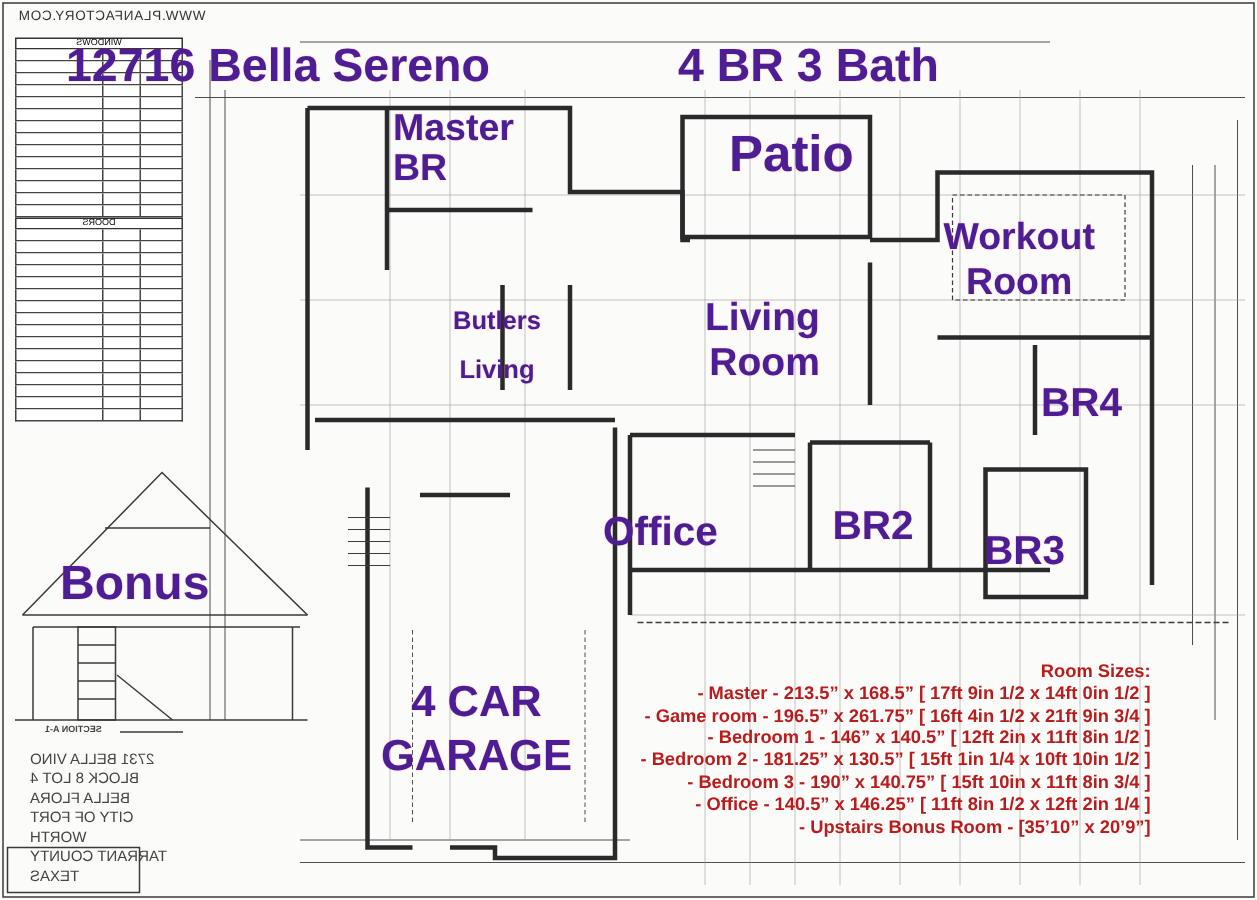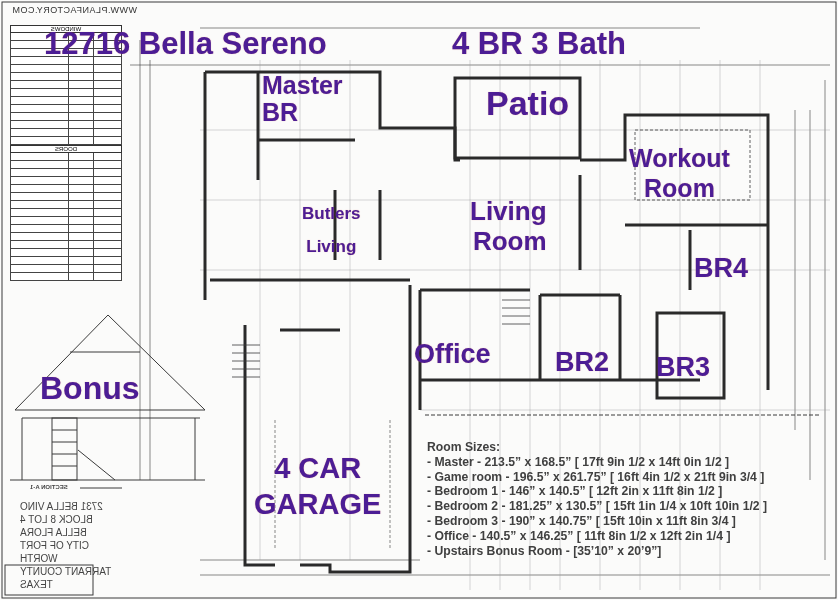--- a/index.html
+++ b/index.html
@@ -7,21 +7,21 @@
     .sheet { position:absolute; left:0; top:0; width:838px; height:600px; background:#fbfbfa; }
     svg.plan { position:absolute; left:0; top:0; }
     .lbl { position:absolute; color:#4c1d95; font-family:"Liberation Sans", sans-serif; font-weight:bold; line-height:1; white-space:nowrap; text-shadow:0 0 1px rgba(224,64,31,0.4); }
     .watermark { position:absolute; left:12px; top:5px; font-size:9px; color:#333; transform:scaleX(-1); letter-spacing:0.5px; font-family:"Liberation Sans", sans-serif; }
     .schedule { position:absolute; left:10px; top:25px; width:112px; }
     .schedule .title { font-size:6px; text-align:center; border:1px solid #333; background:#fff; transform:scaleX(-1); }
     .schedule .row { height:7px; border:1px solid #444; border-top:none; background:#fff; position:relative; }
     .schedule .row::before { content:""; position:absolute; left:57px; top:0; bottom:0; border-left:1px solid #444; }
     .schedule .row::after { content:""; position:absolute; left:82px; top:0; bottom:0; border-left:1px solid #444; }
     .info { position:absolute; left:50px; top:505px; font-size:10px; color:#444; text-align:right; transform:scaleX(-1); line-height:13px; width:70px; }
-    .room-sizes { position:absolute; left:427px; top:440px; color:#404040; font-weight:bold; font-size:12.2px; line-height:14.8px; white-space:nowrap; }
+    .room-sizes { position:absolute; left:427px; top:440px; color:#b91c1c; font-weight:bold; font-size:12.2px; line-height:14.8px; white-space:nowrap;text-align:right; }
     .room-sizes div { margin:0; }
   </style>
 </head>
 <body>
 
 <div class="sheet">
 
   <svg class="plan" width="838" height="600" viewBox="0 0 838 600">
     <g stroke="#3a3a3a" fill="none">
 
@@ -184,22 +184,22 @@
   </div>
   <div class="lbl" style="left:302px; top:197px; font-size:17px; text-align:center; line-height:33px;">
     <div>Butlers</div>
     <div>Living</div>
   </div>
   <div class="lbl" style="left:470px; top:196px; font-size:26px; text-align:right; line-height:30px;">
     <div>Living</div>
     <div>Room</div>
   </div>
   <div class="lbl" style="left:694px; top:255px; font-size:27px;">BR4</div>
-  <div class="lbl" style="left:414px; top:341px; font-size:27px;">Office</div>
-  <div class="lbl" style="left:555px; top:337px; font-size:27px;margin-top:12px;">BR2</div>
+  <div class="lbl" style="left:402px; top:341px; font-size:27px;">Office</div>
+  <div class="lbl" style="left:555px; top:337px; font-size:27px;">BR2</div>
   <div class="lbl" style="left:656px; top:354px; font-size:27px;">BR3</div>
   <div class="lbl" style="left:40px; top:372px; font-size:32px;">Bonus</div>
   <div class="lbl" style="left:254px; top:450px; font-size:29px; text-align:center; line-height:36px;">
     <div>4 CAR</div>
     <div>GARAGE</div>
   </div>
 
   <div class="room-sizes">
     <div>Room Sizes:</div>
     <div>- Master - 213.5” x 168.5” [ 17ft 9in 1/2 x 14ft 0in 1/2 ]</div>

